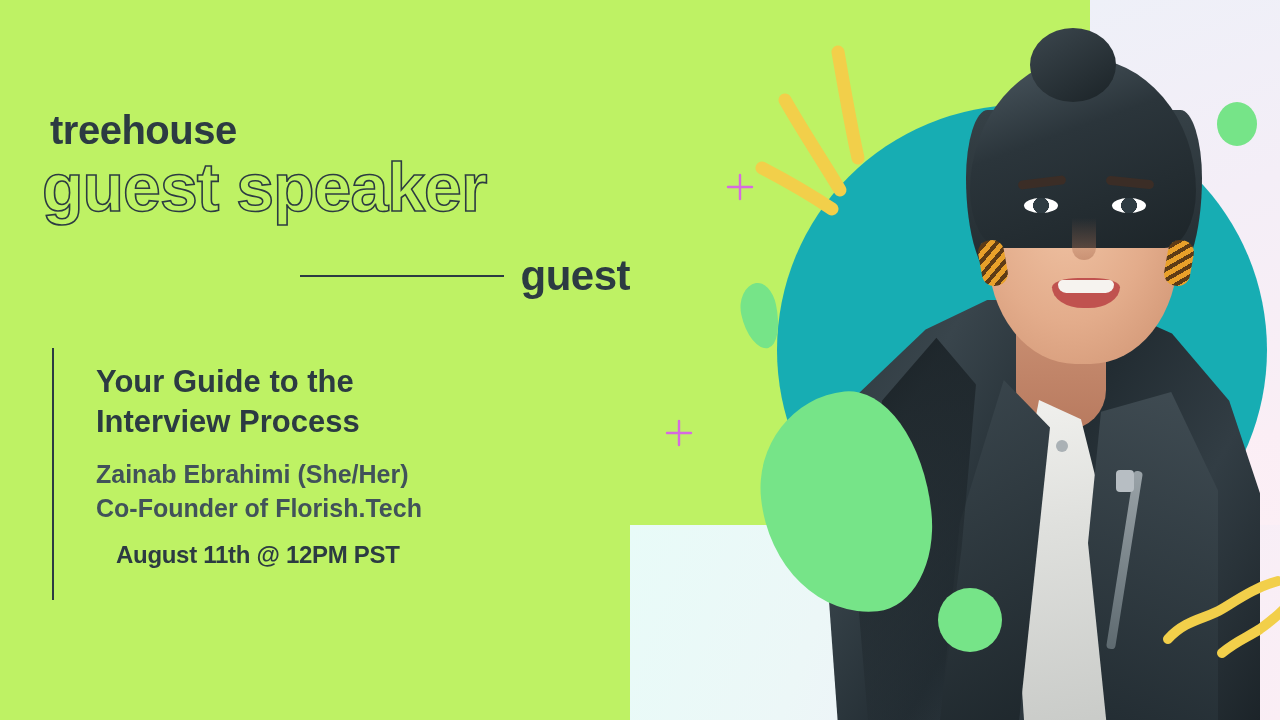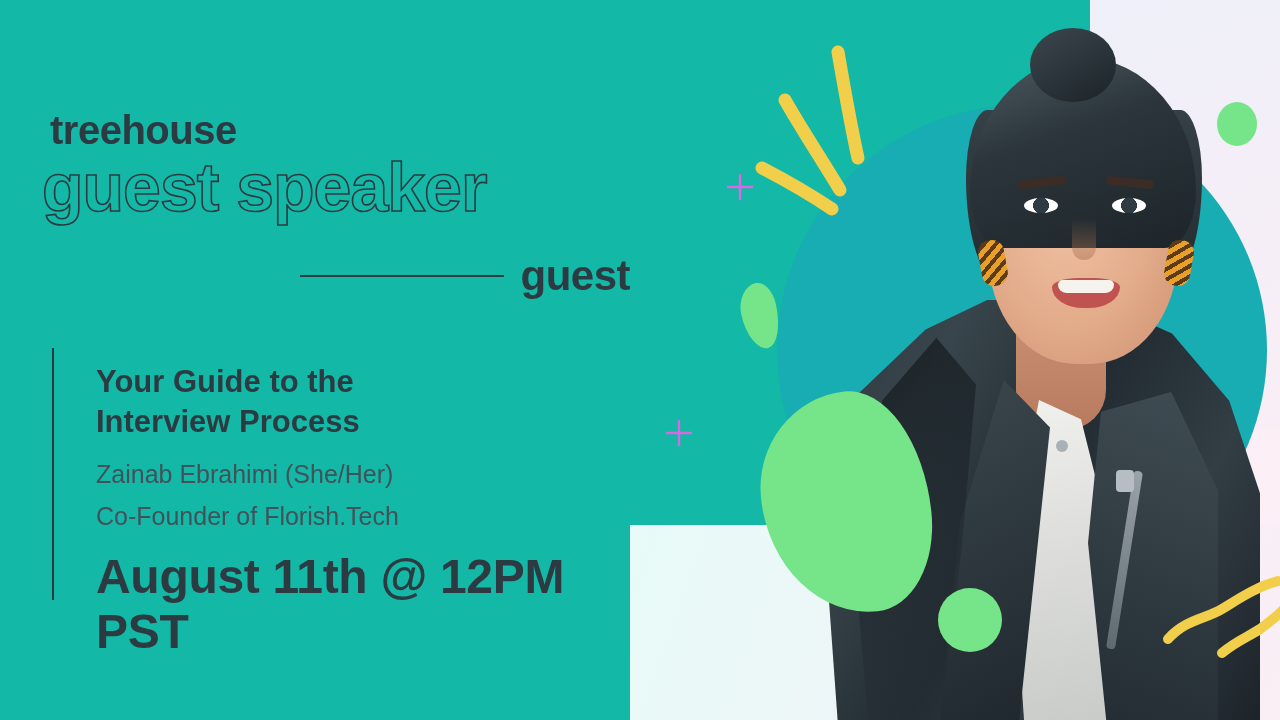--- a/index.html
+++ b/index.html
@@ -6,21 +6,21 @@
   html, body {
     margin: 0;
     padding: 0;
     background: #ffffff;
   }
   #stage {
     position: relative;
     width: 1280px;
     height: 720px;
     overflow: hidden;
-    background: #14b8a6;
+    background: #bef264;
     font-family: "Liberation Sans", "DejaVu Sans", sans-serif;
     -webkit-font-smoothing: antialiased;
   }
 
   
   .panel {
     position: absolute;
     pointer-events: none;
   }
   #panel-right-top {
@@ -261,31 +261,31 @@
   #event-title {
     font-size: 31px;
     font-weight: 600;
     line-height: 1.28;
     color: #2c3b42;
     margin: 0 0 16px 0;
     white-space: pre-line;
   }
   .speaker-line {
     font-size: 25px;
-    font-weight: 400;
+    font-weight: 700;
     line-height: 1.36;
     color: #41525a;
-    margin-top: 8px;
   }
   #event-datetime {
     margin-top: 16px;
-    font-size: 48px;
+    font-size: 24px;
     font-weight: 700;
     color: #2c3b42;
     letter-spacing: -0.3px;
+    margin-left: 20px;
   }
 </style>
 </head>
 <body>
 
 <div id="stage">
 
   <div class="panel" id="panel-right-top"></div>
   <div class="panel" id="panel-right-bottom"></div>
   <div class="panel" id="panel-bottom-mid"></div>

